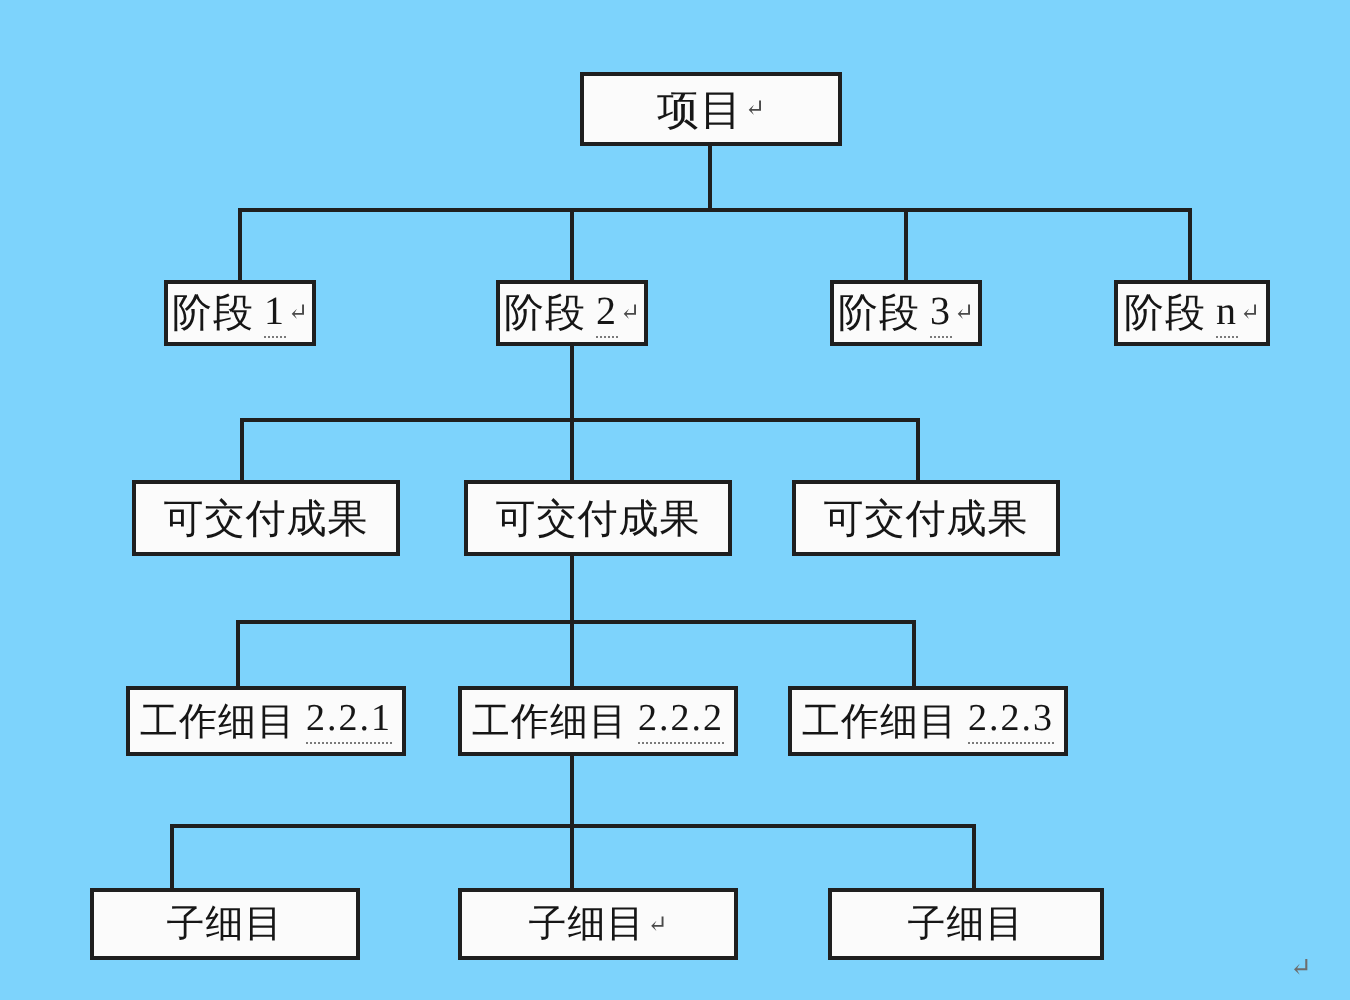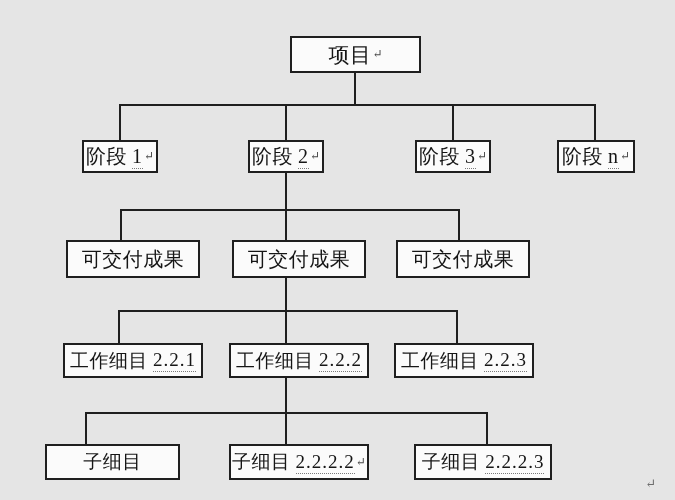--- a/index.html
+++ b/index.html
@@ -7,21 +7,21 @@
     padding: 0;
     background: #ffffff;
   }
   body {
     font-family: "Liberation Serif", "DejaVu Serif", serif;
   }
   #wbs-canvas {
     position: relative;
     width: 675px;
     height: 500px;
-    background: #e5e5e5;
+    background: #7dd3fc;
     overflow: hidden;
   }
   
   .node {
     position: absolute;
     box-sizing: border-box;
     border: 2px solid #1f1f1f;
     background: #fbfbfb;
     display: flex;
     align-items: center;
@@ -154,24 +154,22 @@
     <span class="txt">工作细目</span>
       <span class="num">2.2.3</span>
   </div>
 
   <div class="node sub" style="left:45px; top:444px; width:135px; height:36px;">
     <span class="txt">子细目</span>
   </div>
 
   <div class="node sub" style="left:229px; top:444px; width:140px; height:36px;">
     <span class="txt">子细目</span>
-      <span class="num">2.2.2.2</span>
       <span class="pil">↵</span>
   </div>
 
   <div class="node sub" style="left:414px; top:444px; width:138px; height:36px;">
     <span class="txt">子细目</span>
-      <span class="num">2.2.2.3</span>
   </div>
 
   <div class="stray" style="left:645px; top:476px;">↵</div>
 
 </div>
 
 </body></html>

